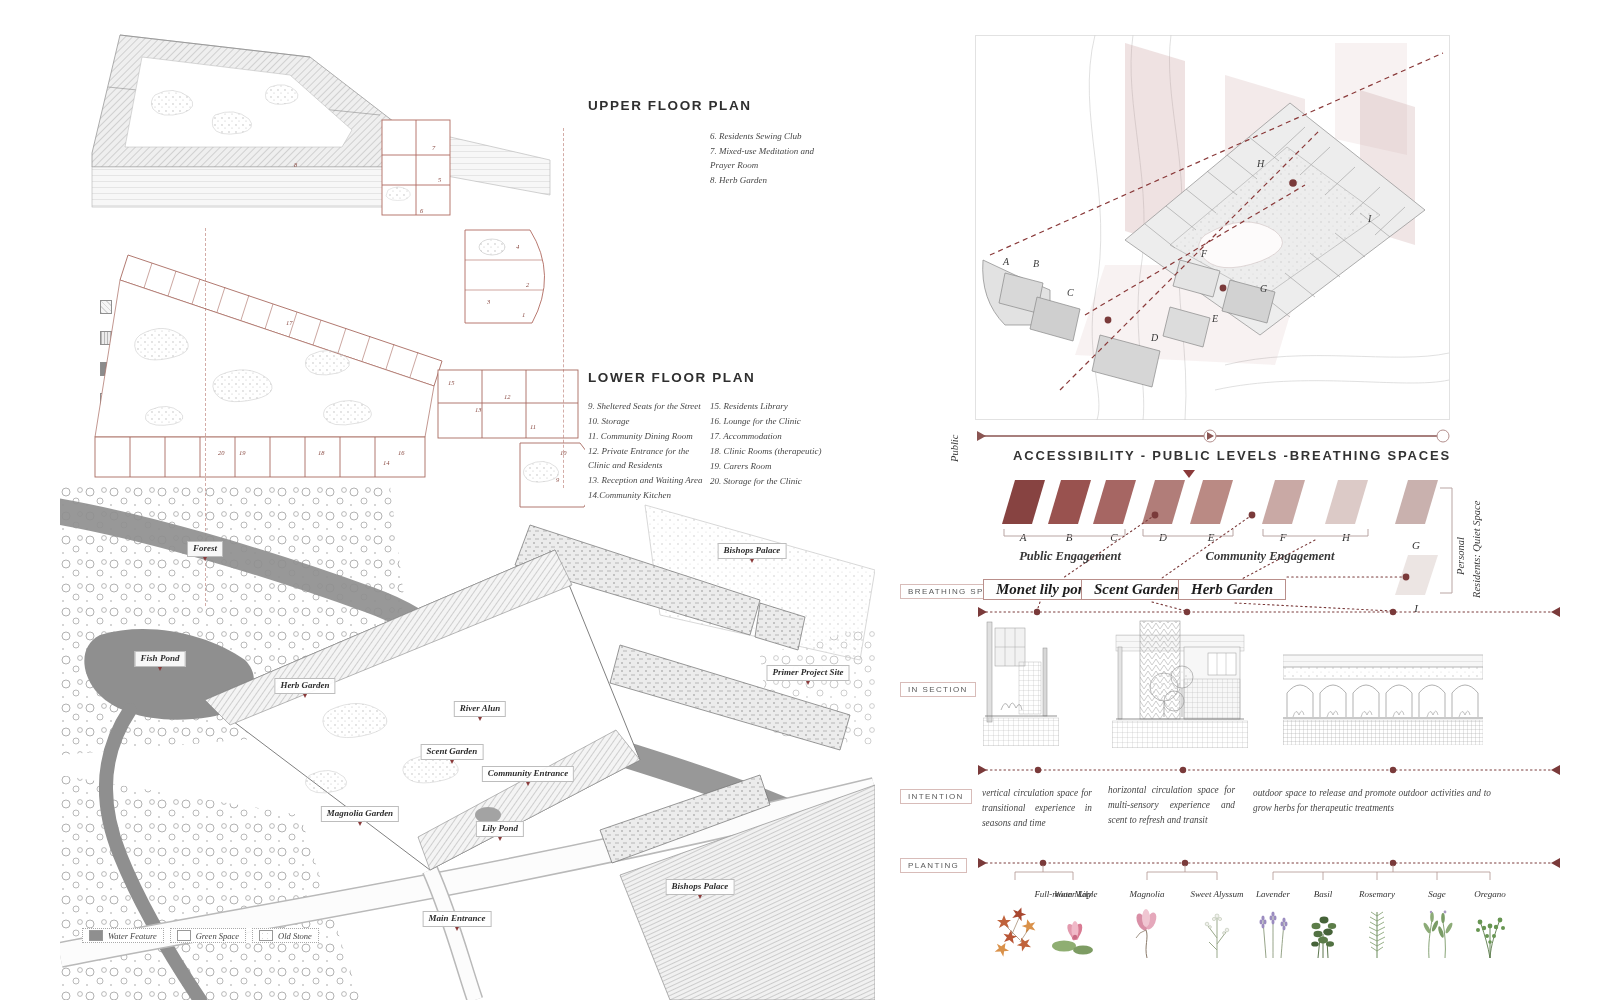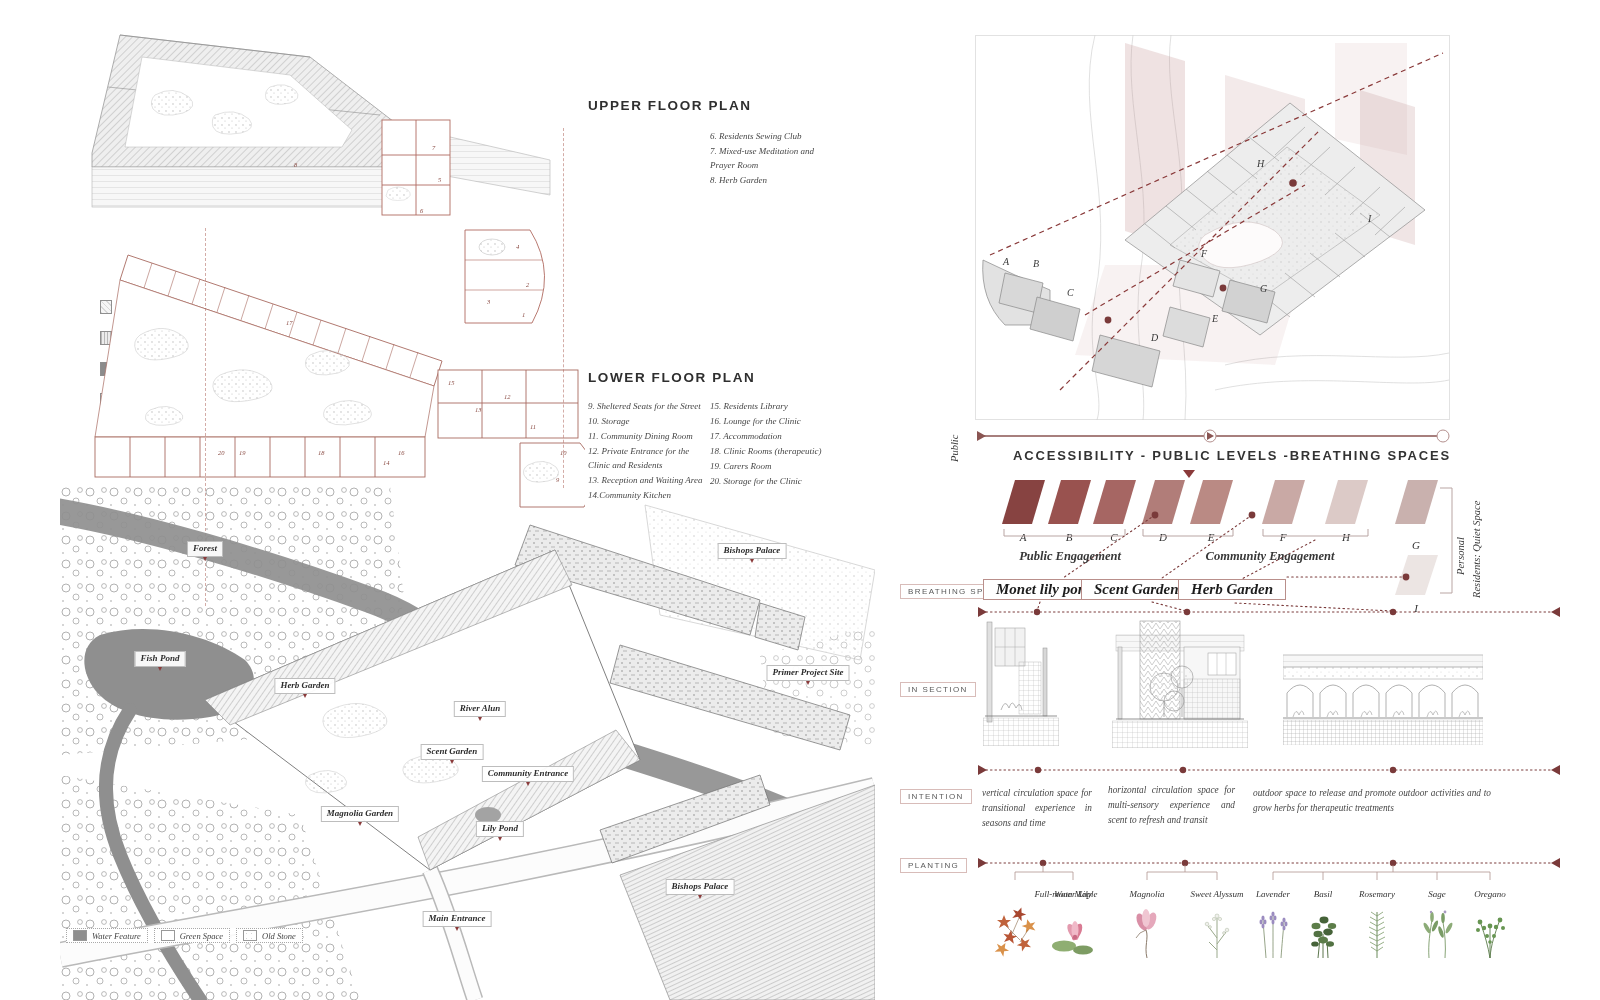--- a/index.html
+++ b/index.html
@@ -307,21 +307,21 @@
   <div class="abs sitelabel" style="left:480px;top:697px;"><span class="sitelab">River Alun</span><div class="marker">▾</div></div>
   <div class="abs sitelabel" style="left:452px;top:740px;"><span class="sitelab">Scent Garden</span><div class="marker">▾</div></div>
   <div class="abs sitelabel" style="left:528px;top:762px;"><span class="sitelab">Community Entrance</span><div class="marker">▾</div></div>
   <div class="abs sitelabel" style="left:360px;top:802px;"><span class="sitelab">Magnolia Garden</span><div class="marker">▾</div></div>
   <div class="abs sitelabel" style="left:500px;top:817px;"><span class="sitelab">Lily Pond</span><div class="marker">▾</div></div>
   <div class="abs sitelabel" style="left:457px;top:907px;"><span class="sitelab">Main Entrance</span><div class="marker">▾</div></div>
   <div class="abs sitelabel" style="left:752px;top:539px;"><span class="sitelab">Bishops Palace</span><div class="marker">▾</div></div>
   <div class="abs sitelabel" style="left:808px;top:661px;"><span class="sitelab">Primer Project Site</span><div class="marker">▾</div></div>
   <div class="abs sitelabel" style="left:700px;top:875px;"><span class="sitelab">Bishops Palace</span><div class="marker">▾</div></div>
 
-  <div class="abs sitelegend" style="left:66px;top:928px;">
+  <div class="abs sitelegend" style="left:82px;top:928px;">
     <div class="item">
         <span class="swx" style="background:#8f8f8f"></span>
         <span>Water Feature</span>
       </div>
     <div class="item">
         <span class="swx" style="background-image:radial-gradient(#bdbdbd 20%,transparent 22%);background-size:4px 4px;"></span>
         <span>Green Space</span>
       </div>
     <div class="item">
         <span class="swx" style="background-image:radial-gradient(#d6d6d6 24%,transparent 26%);background-size:5px 5px;"></span>

